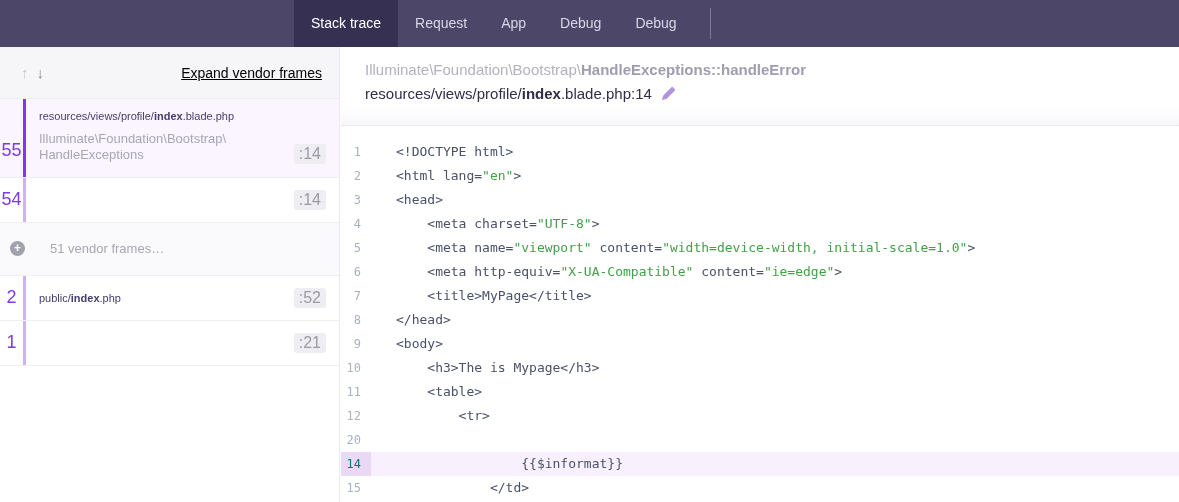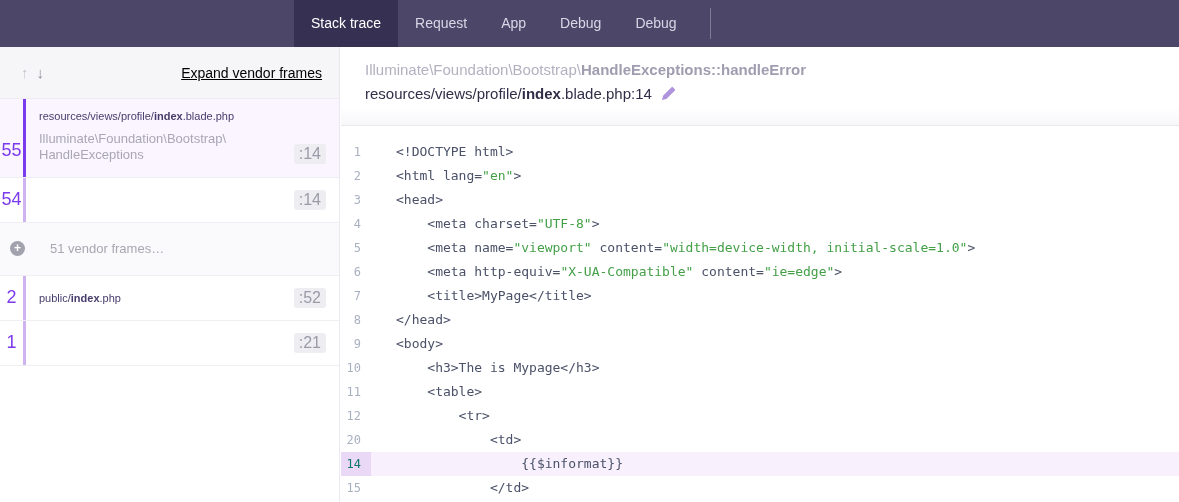--- a/index.html
+++ b/index.html
@@ -160,19 +160,19 @@
         <div class="cl"><div class="ln">3</div><div class="ct">&lt;head&gt;</div></div>
         <div class="cl"><div class="ln">4</div><div class="ct">    &lt;meta charset=<span class="str">"UTF-8"</span>&gt;</div></div>
         <div class="cl"><div class="ln">5</div><div class="ct">    &lt;meta name=<span class="str">"viewport"</span> content=<span class="str">"width=device-width, initial-scale=1.0"</span>&gt;</div></div>
         <div class="cl"><div class="ln">6</div><div class="ct">    &lt;meta http-equiv=<span class="str">"X-UA-Compatible"</span> content=<span class="str">"ie=edge"</span>&gt;</div></div>
         <div class="cl"><div class="ln">7</div><div class="ct">    &lt;title&gt;MyPage&lt;/title&gt;</div></div>
         <div class="cl"><div class="ln">8</div><div class="ct">&lt;/head&gt;</div></div>
         <div class="cl"><div class="ln">9</div><div class="ct">&lt;body&gt;</div></div>
         <div class="cl"><div class="ln">10</div><div class="ct">    &lt;h3&gt;The is Mypage&lt;/h3&gt;</div></div>
         <div class="cl"><div class="ln">11</div><div class="ct">    &lt;table&gt;</div></div>
         <div class="cl"><div class="ln">12</div><div class="ct">        &lt;tr&gt;</div></div>
-        <div class="cl"><div class="ln">20</div><div class="ct">            &lt;td&gt;</div></div>
+        <div class="cl"><div class="ln">20</div></div>
         <div class="cl hl"><div class="ln">14</div><div class="ct">                {{$informat}}</div></div>
         <div class="cl"><div class="ln">15</div><div class="ct">            &lt;/td&gt;</div></div>
       </div>
   </section>
 
 </div>
 
 </body></html>

